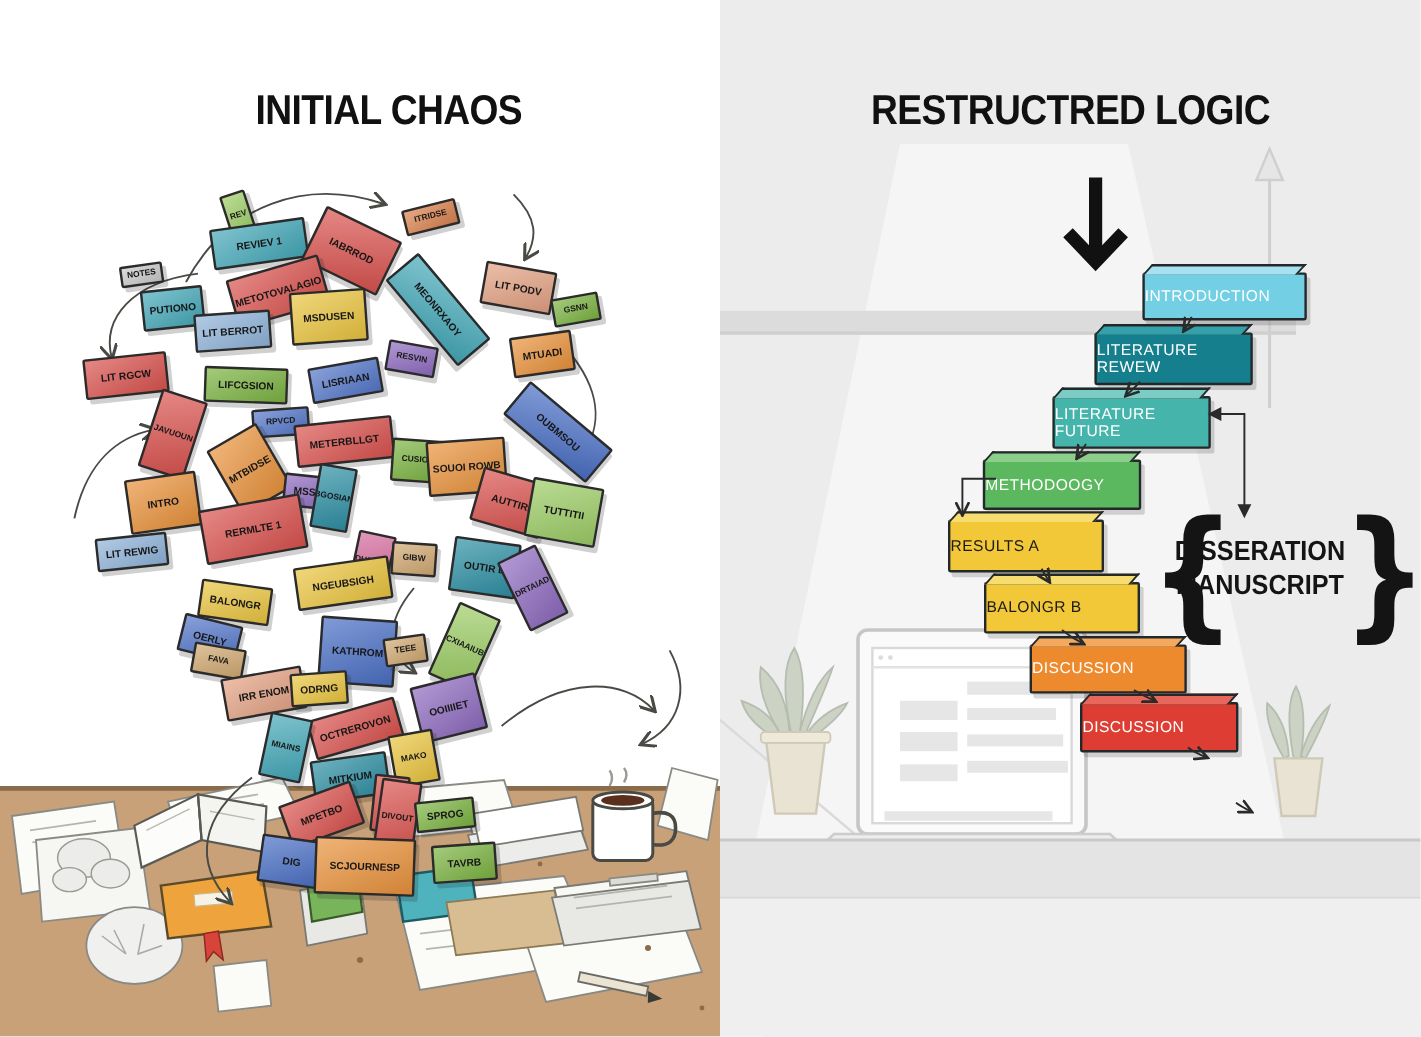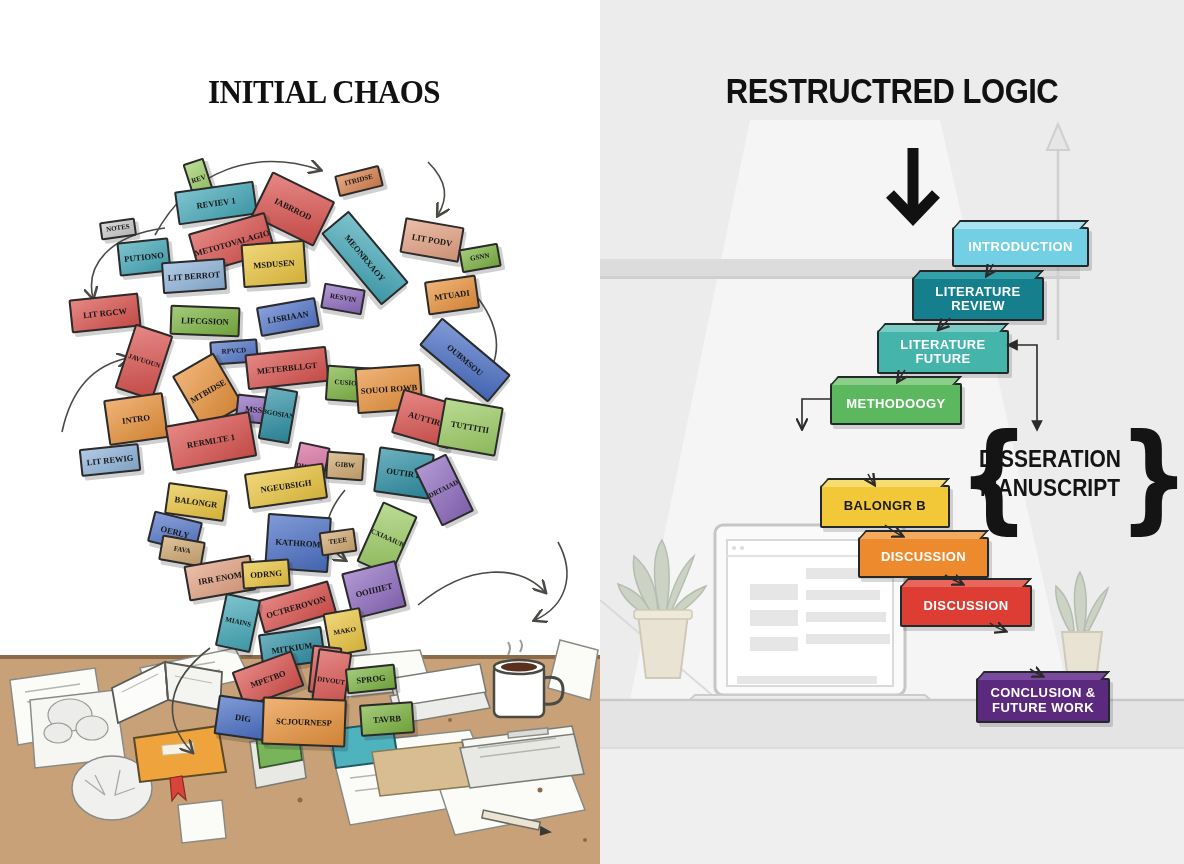--- a/index.html
+++ b/index.html
@@ -1,40 +1,40 @@
 <!DOCTYPE html>
 <html><head>
 <meta charset="utf-8">
 <style>
   html,body{margin:0;padding:0;}
   body{font-family:"Liberation Sans",sans-serif;background:#fff;}
   #stage{position:relative;width:1184px;height:864px;overflow:hidden;background:#ffffff;}
 
   
-  #left-panel{position:absolute;left:0;top:0;width:648px;height:864px;background:#ffffff;font-family:Liberation Serif, serif;}
+  #left-panel{position:absolute;left:0;top:0;width:648px;height:864px;background:#ffffff;}
   #right-panel{position:absolute;left:600px;top:0;width:584px;height:864px;background:#ececec;}
 
   .panel-title{position:absolute;width:100%;text-align:center;top:72px;
     font-weight:bold;font-size:31px;letter-spacing:-0.5px;color:#111;
     transform:scaleY(1.12);transform-origin:top center;}
 
   
   #chaos-blocks{position:absolute;left:0;top:0;width:600px;height:864px;z-index:3;}
   .chaos-block{position:absolute;border:2px solid #2b2b2b;border-radius:2px;
     display:flex;align-items:center;justify-content:center;text-align:center;
     color:#161616;font-weight:bold;line-height:1.05;
     box-shadow:3px 4px 0 rgba(40,40,40,0.22);
     background-image:linear-gradient(155deg,rgba(255,255,255,.30),rgba(0,0,0,.10));
     overflow:hidden;padding:1px;}
 
   
   #flow-boxes{position:absolute;left:0;top:0;width:584px;height:864px;z-index:4;}
   .flow-box{position:absolute;border:2px solid #23282a;border-radius:2px;
-    display:flex;flex-direction:column;align-items:center;justify-content:center;
-    font-weight:bold;font-size:13px;letter-spacing:.4px;line-height:1.1;text-align:center;
+    display:flex;flex-direction:column;align-items:flex-start;justify-content:center;
+    font-weight:normal;font-size:13px;letter-spacing:.4px;line-height:1.1;text-align:center;
     box-shadow:3px 4px 0 rgba(40,40,40,0.18);}
   .flow-box::before{content:"";position:absolute;left:-2px;right:6px;top:-9px;height:7px;
     background:var(--ct);border:2px solid #23282a;border-bottom:none;
     transform:skewX(-42deg);transform-origin:bottom left;}
 
   
   .brace{position:absolute;font-family:"DejaVu Sans",sans-serif;font-weight:bold;
     font-size:118px;color:#141414;line-height:1;transform:scaleX(.85);z-index:4;}
   .brace-text{position:absolute;z-index:4;text-align:center;color:#141414;
     font-weight:bold;font-size:21px;letter-spacing:0;line-height:1.25;transform:scaleY(1.1);}
@@ -421,41 +421,40 @@
         <polygon points="437,430 432.5,421 441.5,421" fill="#2a2a2a"></polygon>
       </g>
     </svg>
 
     <div id="flow-boxes">
         <div class="flow-box" style="left: 352px; top: 227px; width: 133px; height: 36px; background-color: rgb(114, 207, 228); color: rgb(255, 255, 255); --ct: #a8e2f0;">
           <div>INTRODUCTION</div>
         </div>
         <div class="flow-box" style="left: 312px; top: 277px; width: 128px; height: 40px; background-color: rgb(21, 127, 141); color: rgb(255, 255, 255); --ct: #34a0aa;">
           <div>LITERATURE</div>
-          <div>REVIEW</div>
+          <div>REWEW</div>
         </div>
         <div class="flow-box" style="left: 277px; top: 330px; width: 128px; height: 40px; background-color: rgb(69, 181, 172); color: rgb(255, 255, 255); --ct: #7accc4;">
           <div>LITERATURE</div>
           <div>FUTURE</div>
         </div>
-        <div class="flow-box" style="left: 230px; top: 383px; width: 128px; height: 38px; background-color: rgb(92, 184, 95); color: rgb(255, 255, 255); --ct: #8ccf8a;">
+        <div class="flow-box" style="left: 219px; top: 383px; width: 128px; height: 38px; background-color: rgb(92, 184, 95); color: rgb(255, 255, 255); --ct: #8ccf8a;">
           <div>METHODOOGY</div>
+        </div>
+        <div class="flow-box" style="left: 190px; top: 433px; width: 126px; height: 40px; background-color: rgb(242, 200, 56); color: rgb(26, 26, 26); --ct: #f7dc6f;">
+          <div>RESULTS A</div>
         </div>
         <div class="flow-box" style="left: 220px; top: 485px; width: 126px; height: 39px; background-color: rgb(242, 200, 56); color: rgb(26, 26, 26); --ct: #f7dc6f;">
           <div>BALONGR B</div>
         </div>
         <div class="flow-box" style="left: 258px; top: 537px; width: 127px; height: 37px; background-color: rgb(238, 138, 46); color: rgb(255, 255, 255); --ct: #f4aa5e;">
           <div>DISCUSSION</div>
         </div>
         <div class="flow-box" style="left: 300px; top: 585px; width: 128px; height: 38px; background-color: rgb(221, 61, 51); color: rgb(255, 255, 255); --ct: #e8675c;">
           <div>DISCUSSION</div>
-        </div>
-        <div class="flow-box" style="left: 376px; top: 678px; width: 130px; height: 41px; background-color: rgb(91, 42, 126); color: rgb(255, 255, 255); --ct: #7a4a9e;">
-          <div>CONCLUSION &amp;</div>
-          <div>FUTURE WORK</div>
         </div>
       </div>
 
     <div class="brace" style="left:352px;top:418px;">{</div>
     <div class="brace" style="left:512px;top:418px;">}</div>
     <div class="brace-text" style="left:378px;top:448px;width:144px;">
       <div>DISSERATION</div>
       <div>MANUSCRIPT</div>
     </div>
   </div>

